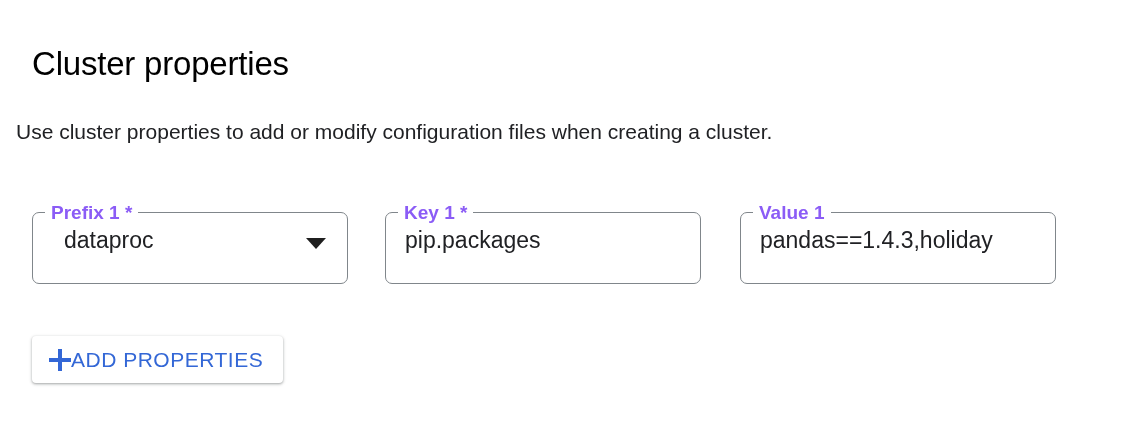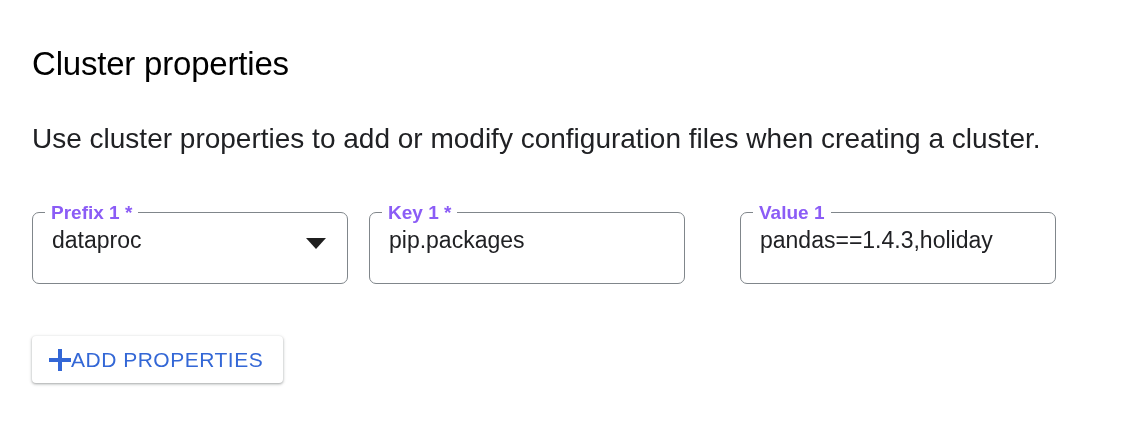--- a/index.html
+++ b/index.html
@@ -24,23 +24,23 @@
     top: 21px;
     font-size: 33px;
     line-height: 42px;
     font-weight: normal;
     letter-spacing: -0.2px;
     color: #000000;
     white-space: nowrap;
   }
   .page-description {
     position: absolute;
-    left: 32px;
+    left: 16px;
     top: 97px;
-    font-size: 28px;
+    font-size: 21px;
     line-height: 28px;
     font-weight: normal;
     color: #202124;
     white-space: nowrap;
   }
 
   
   .fields-row {
     position: absolute;
     left: 32px;
@@ -49,21 +49,21 @@
     height: 82px;
   }
 
   .field {
     position: absolute;
     top: 0;
     width: 316px;
     height: 81px;
   }
   .field.f1 { left: 0px; }
-  .field.f2 { left: 337px; padding-left: 28px; }
+  .field.f2 { left: 353px; padding-left: 28px; }
   .field.f3 { left: 708px; }
 
   
   .outline {
     position: absolute;
     left: 0;
     top: 0;
     right: 0;
     bottom: 0;
     margin: 0;
@@ -91,21 +91,21 @@
     font-size: 23px;
     line-height: 30px;
     color: #202124;
     white-space: nowrap;
     overflow: hidden;
     background: transparent;
     border: 0;
     padding: 0;
     font-family: "Liberation Sans", sans-serif;
   }
-  .field.f1 .field-value { right: 36px; }
+  .field.f1 .field-value { right: 36px; margin-left: 12px; }
   .field.f3 .field-value { right: 10px; }
 
   .select-arrow {
     position: absolute;
     right: 22px;
     top: 35px;
     width: 0;
     height: 0;
     border-left: 10px solid transparent;
     border-right: 10px solid transparent;

